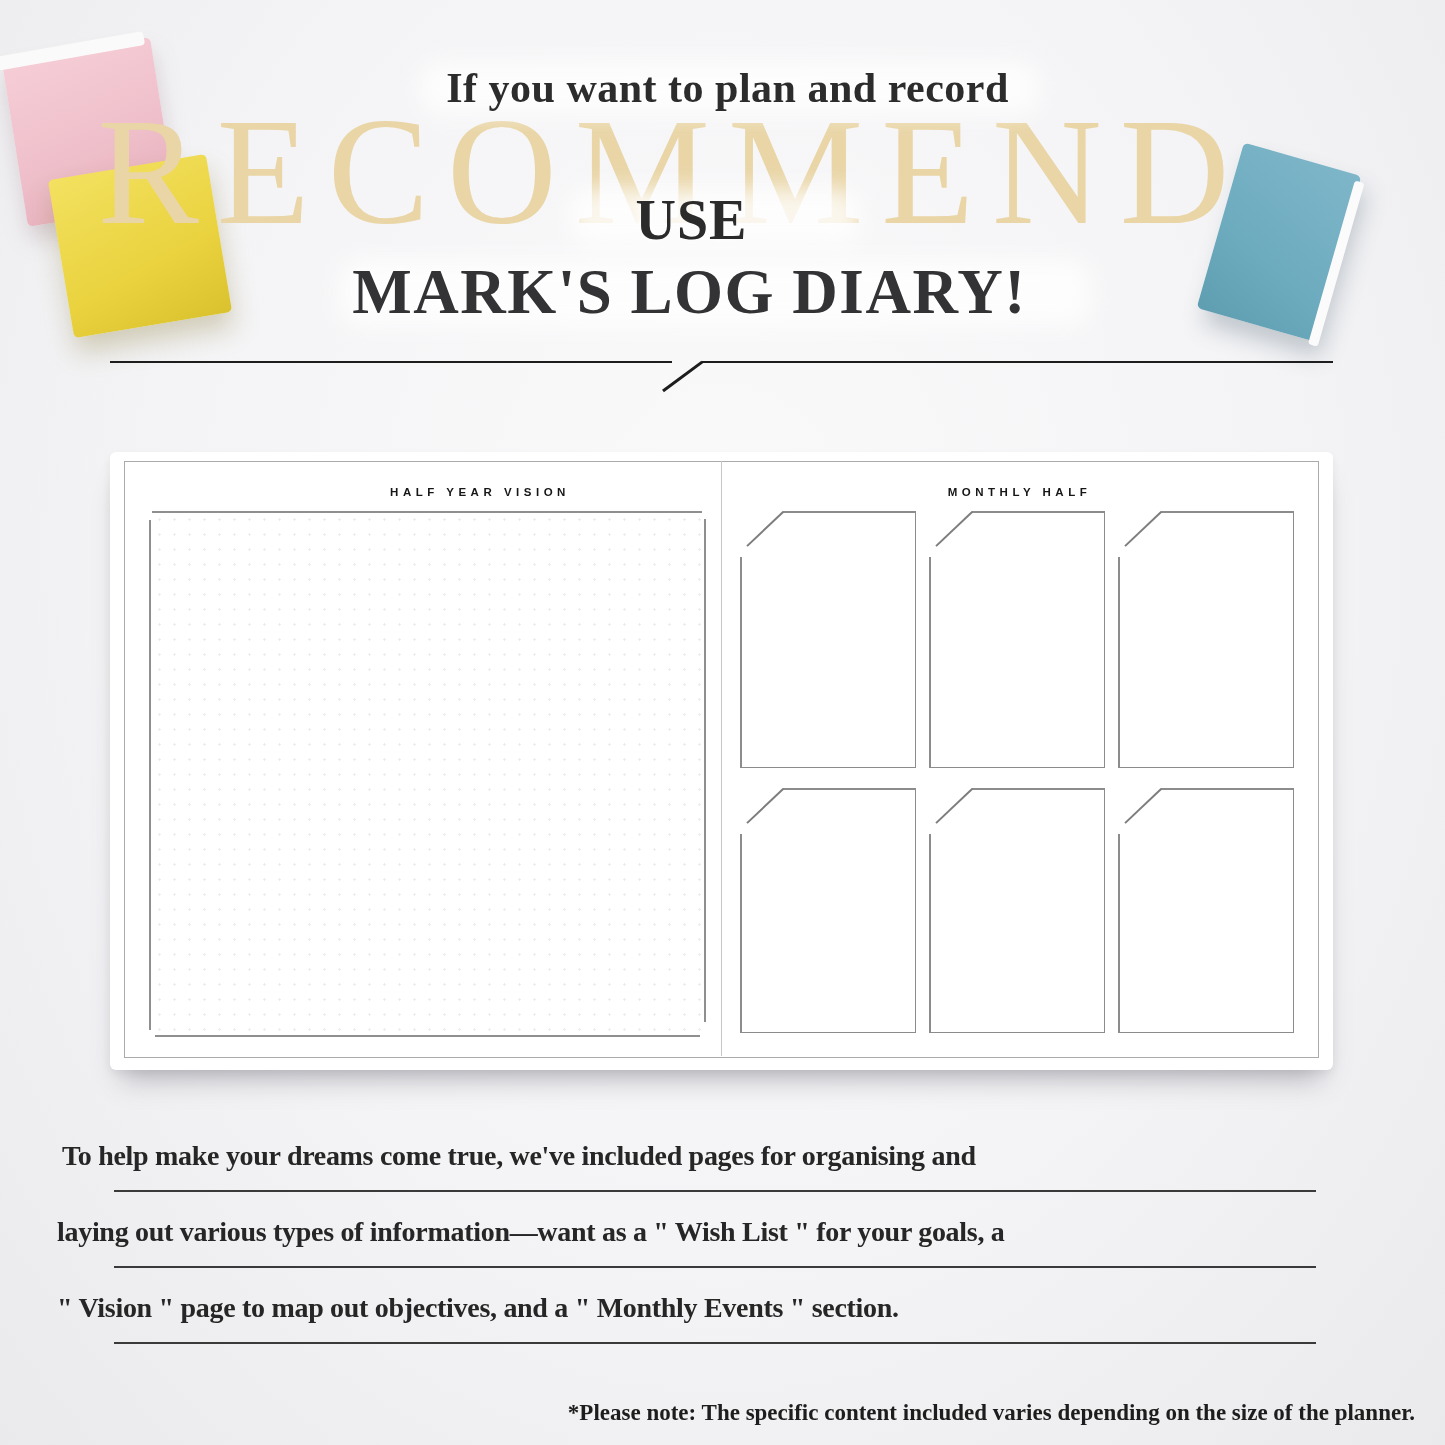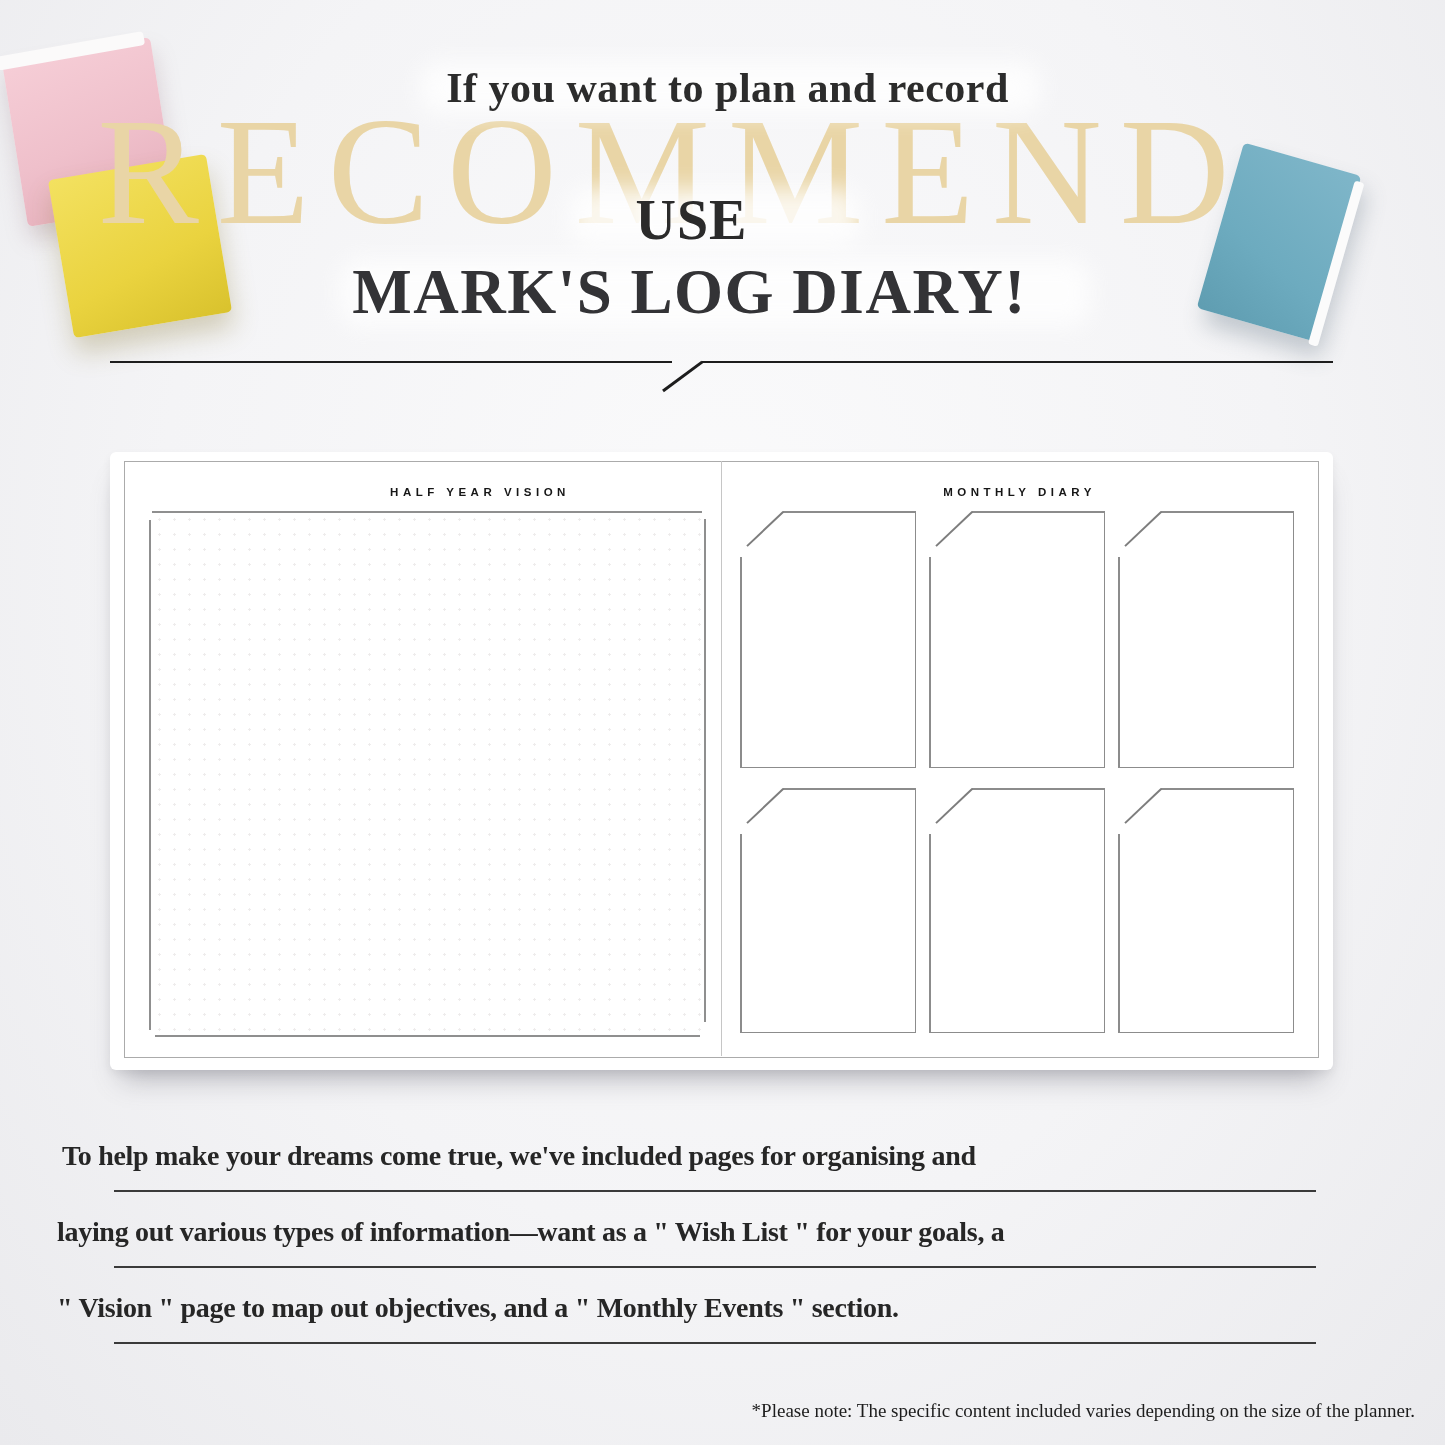--- a/index.html
+++ b/index.html
@@ -113,21 +113,21 @@
     font-size:28px;font-weight:700;color:#262626;letter-spacing:-0.3px;
   }
   .d1{left:62px;top:1140px;}
   .d2{left:57px;top:1216px;}
   .d3{left:57px;top:1292px;}
   .underline{position:absolute;left:114px;width:1202px;height:2px;background:#3a3a3a;}
   .u1{top:1190px;} .u2{top:1266px;} .u3{top:1342px;}
 
   .footnote{
     right:30px;top:1400px;text-align:right;white-space:nowrap;
-    font-size:19px;font-weight:400;color:#1d1d1d;
+    font-size:23px;font-weight:700;color:#1d1d1d;
   }
 </style>
 </head>
 <body>
 
 <div class="notebook notebook-pink"></div>
 <div class="notebook notebook-yellow"></div>
 <div class="notebook notebook-blue"></div>
 
 <div class="abs watermark">RECOMMEND</div>
@@ -146,21 +146,21 @@
   <div class="abs planner-frame"></div>
   <div class="abs spine"></div>
 
   <div class="abs page-header hdr-left">HALF YEAR VISION</div>
   <div class="pline v-top"></div>
   <div class="pline v-left"></div>
   <div class="pline v-right"></div>
   <div class="pline v-bottom"></div>
   <div class="abs v-dots"></div>
 
-  <div class="abs page-header hdr-right">MONTHLY DIARY</div>
+  <div class="abs page-header hdr-right">MONTHLY HALF</div>
 
   <div class="box r1 c1">
     <span class="l-top"></span>
       <span class="l-right"></span>
       <span class="l-bottom"></span>
       <span class="l-left"></span>
       <span class="l-diag"></span>
   </div>
   <div class="box r1 c2">
     <span class="l-top"></span>

